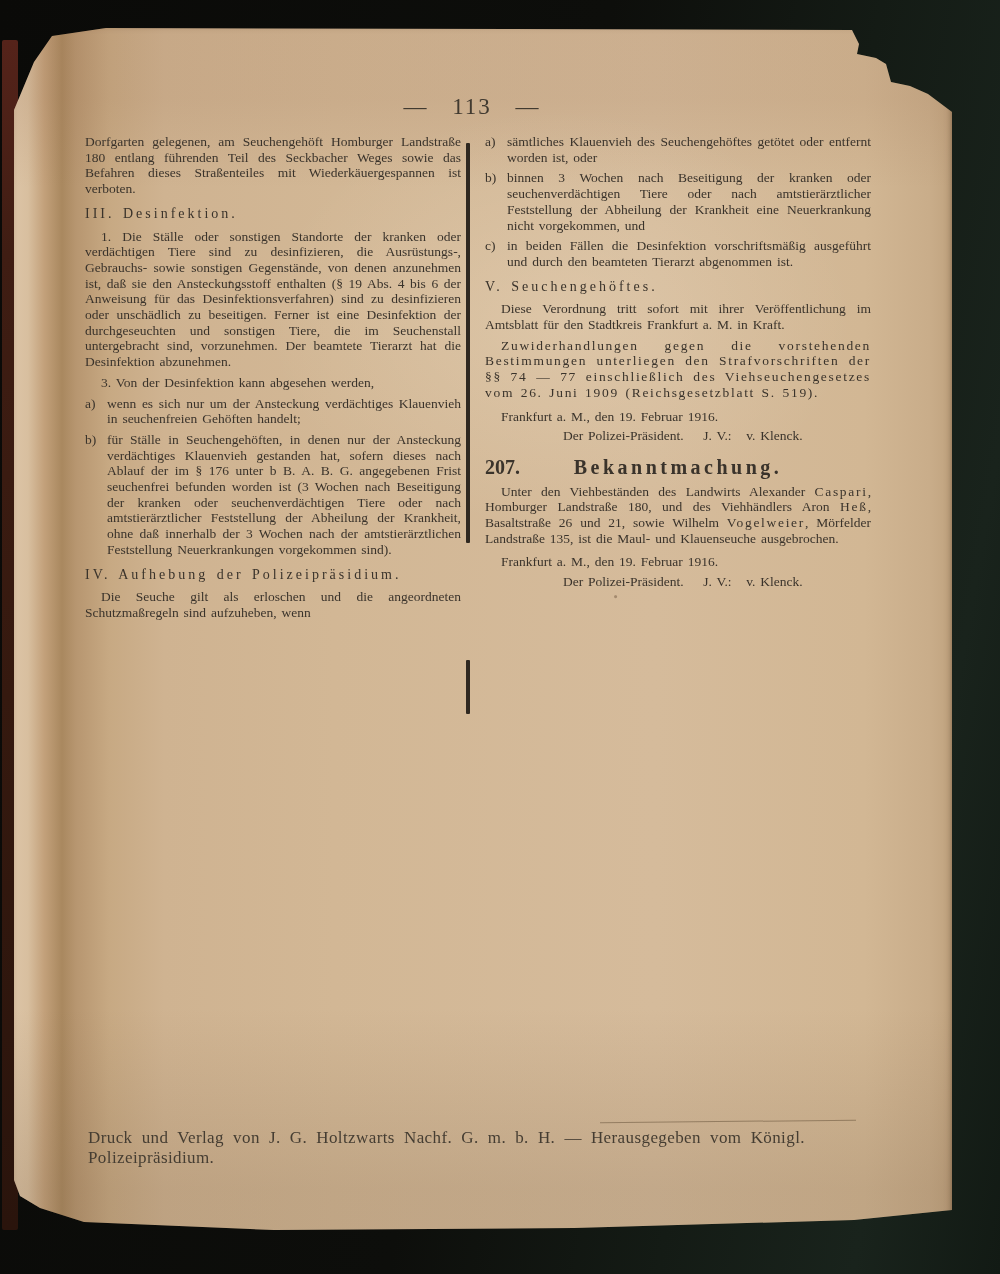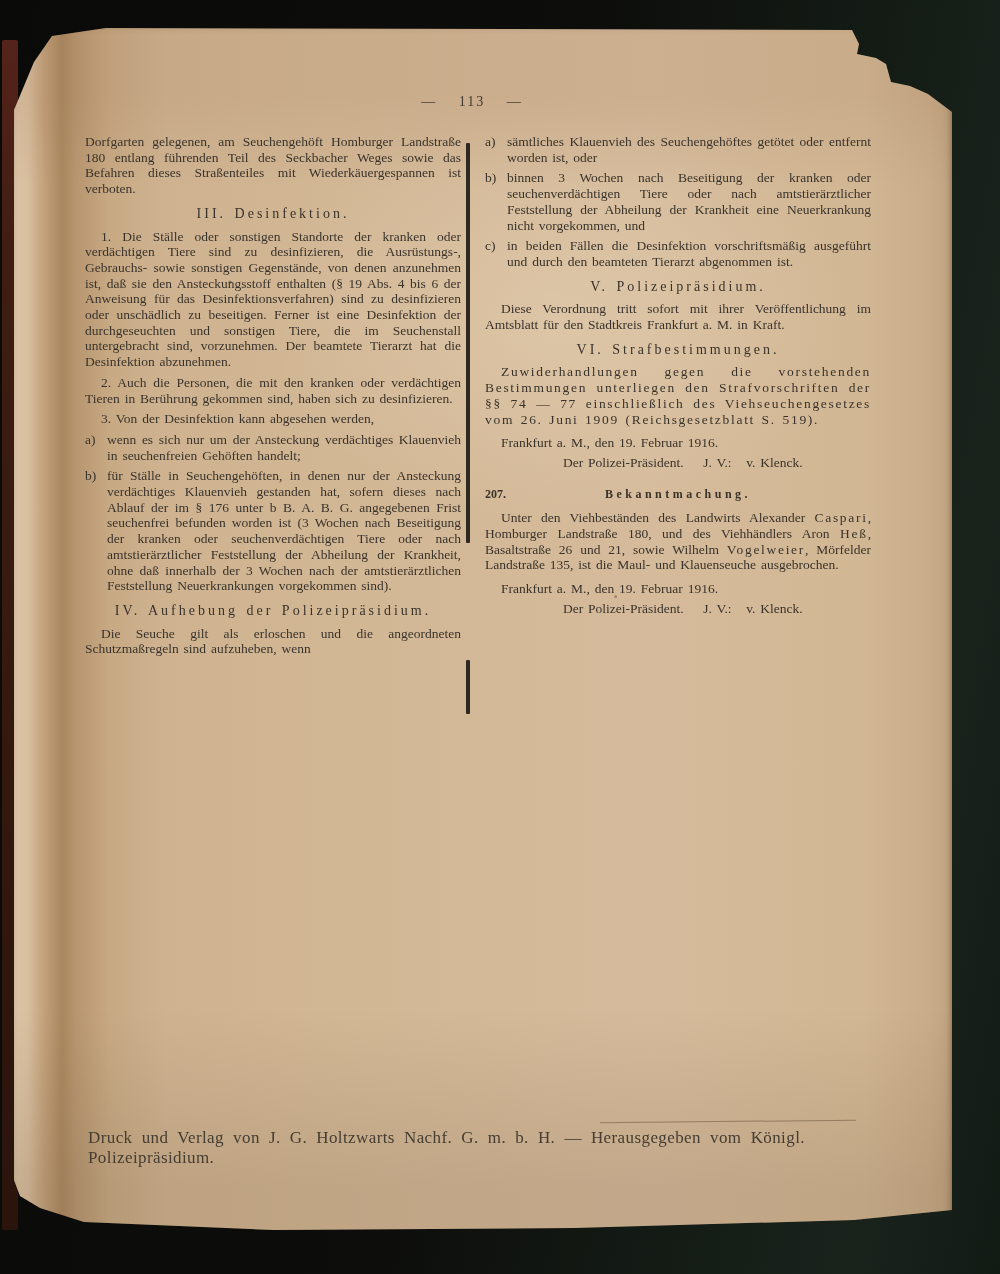--- a/index.html
+++ b/index.html
@@ -30,46 +30,46 @@
     clip-path: polygon(
       0px 82px, 20px 34px, 38px 8px, 92px 0px, 838px 2px, 845px 16px,
       843px 26px, 862px 30px, 872px 36px, 877px 54px, 896px 58px,
       914px 66px, 938px 84px, 938px 1182px, 840px 1192px, 560px 1200px,
       260px 1202px, 70px 1194px, 26px 1180px, 6px 1168px, 0px 1152px);
     color:#3a332b;
   }
   .page-number{
     position:absolute;top:66px;left:0;width:100%;
     text-align:center;transform:translateX(-12px);
-    font-size:14px;letter-spacing:2px;word-spacing:16px;
+    font-size:23px;letter-spacing:2px;word-spacing:16px;
     color:#413a30;
   }
   .columns{
     position:absolute;left:71px;top:106px;width:792px;
     display:flex;gap:24px;
   }
   .col{font-size:13.5px;line-height:15.7px;word-spacing:1.5px;}
   .col-left{width:376px;}
   .col-right{width:386px;}
   .col p{margin:0 0 5px 0;}
   .justify{text-align:justify;}
   .indent{text-indent:16px;}
   .noindent{text-indent:0;}
   .heading{
-    margin:9px 0 7px 0;text-align:center;
+    margin:9px 0 7px 0;
     font-size:14px;font-weight:normal;letter-spacing:3px;word-spacing:2px;
   }
   .list-item{display:flex;margin:0 0 5px 0;}
   .li-label{flex:0 0 22px;}
   .li-text{flex:1;text-align:justify;}
   .gesperrt{letter-spacing:1.7px;}
   .dateline{text-indent:16px;margin:8px 0 4px 0 !important;}
   .signature{white-space:pre-wrap;padding-left:78px;margin:2px 0 4px 0 !important;}
   .announce-head{position:relative;margin:16px 0 8px 0;text-align:center;
-    font-size:12px;font-weight:bold;letter-spacing:3.5px;}
+    font-size:20px;font-weight:bold;letter-spacing:3.5px;}
   .announce-no{position:absolute;left:0;top:0;font-weight:bold;letter-spacing:0;}
   .rule-seg{position:absolute;width:3.5px;background:#2f2820;border-radius:1px;}
   .rule-1{left:452px;top:115px;height:400px;}
   .rule-2{left:452px;top:632px;height:54px;}
   .footer-rule{
     position:absolute;left:586px;top:1093px;width:256px;height:1px;
     background:rgba(95,75,52,0.5);transform:rotate(-0.6deg);
   }
   .footer{
     position:absolute;left:74px;top:1100px;width:780px;
@@ -91,21 +91,20 @@
     <div class="rule-seg rule-2"></div>
 
     <div class="columns">
 
       <div class="col col-left">
         <p class="noindent justify">Dorfgarten gelegenen, am Seuchengehöft Homburger Landstraße 180 entlang führenden Teil des Seckbacher Weges sowie das Befahren dieses Straßenteiles mit Wiederkäuergespannen ist verboten.</p>
 
         <h3 class="heading">III. Desinfektion.</h3>
 
         <p class="indent justify">1. Die Ställe oder sonstigen Standorte der kranken oder verdächtigen Tiere sind zu desinfizieren, die Ausrüstungs-, Gebrauchs- sowie sonstigen Gegenstände, von denen anzunehmen ist, daß sie den Ansteckungsstoff enthalten (§ 19 Abs. 4 bis 6 der Anweisung für das Desinfektionsverfahren) sind zu desinfizieren oder unschädlich zu beseitigen. Ferner ist eine Desinfektion der durchgeseuchten und sonstigen Tiere, die im Seuchenstall untergebracht sind, vorzunehmen. Der beamtete Tierarzt hat die Desinfektion abzunehmen.</p>
-        <p class="indent justify">2. Auch die Personen, die mit den kranken oder verdächtigen Tieren in Berührung gekommen sind, haben sich zu desinfizieren.</p>
         <p class="indent">3. Von der Desinfektion kann abgesehen werden,</p>
 
         <div class="list-item">
           <span class="li-label">a)</span>
           <span class="li-text">wenn es sich nur um der Ansteckung verdächtiges Klauenvieh in seuchenfreien Gehöften handelt;</span>
         </div>
         <div class="list-item">
           <span class="li-label">b)</span>
           <span class="li-text">für Ställe in Seuchengehöften, in denen nur der Ansteckung verdächtiges Klauenvieh gestanden hat, sofern dieses nach Ablauf der im § 176 unter b B. A. B. G. angegebenen Frist seuchenfrei befunden worden ist (3 Wochen nach Beseitigung der kranken oder seuchenverdächtigen Tiere oder nach amtstierärztlicher Feststellung der Abheilung der Krankheit, ohne daß innerhalb der 3 Wochen nach der amtstierärztlichen Feststellung Neuerkrankungen vorgekommen sind).</span>
         </div>
@@ -121,24 +120,23 @@
         </div>
         <div class="list-item">
           <span class="li-label">b)</span>
           <span class="li-text">binnen 3 Wochen nach Beseitigung der kranken oder seuchenverdächtigen Tiere oder nach amtstierärztlicher Feststellung der Abheilung der Krankheit eine Neuerkrankung nicht vorgekommen, und</span>
         </div>
         <div class="list-item">
           <span class="li-label">c)</span>
           <span class="li-text">in beiden Fällen die Desinfektion vorschriftsmäßig ausgeführt und durch den beamteten Tierarzt abgenommen ist.</span>
         </div>
 
-        <h3 class="heading">V. Polizeipräsidium.</h3>
+        <h3 class="heading">V. Seuchengehöftes.</h3>
         <p class="indent justify">Diese Verordnung tritt sofort mit ihrer Veröffentlichung im Amtsblatt für den Stadtkreis Frankfurt a. M. in Kraft.</p>
 
-        <h3 class="heading">VI. Strafbestimmungen.</h3>
         <p class="indent justify gesperrt">Zuwiderhandlungen gegen die vorstehenden Bestimmungen unterliegen den Strafvorschriften der §§ 74 — 77 einschließlich des Viehseuchengesetzes vom 26. Juni 1909 (Reichsgesetzblatt S. 519).</p>
 
         <p class="dateline">Frankfurt a. M., den 19. Februar 1916.</p>
         <p class="signature">Der Polizei-Präsident.    J. V.:   v. Klenck.</p>
 
         <h3 class="announce-head">
           <span class="announce-no">207.</span>
           <span>Bekanntmachung.</span>
         </h3>
 

